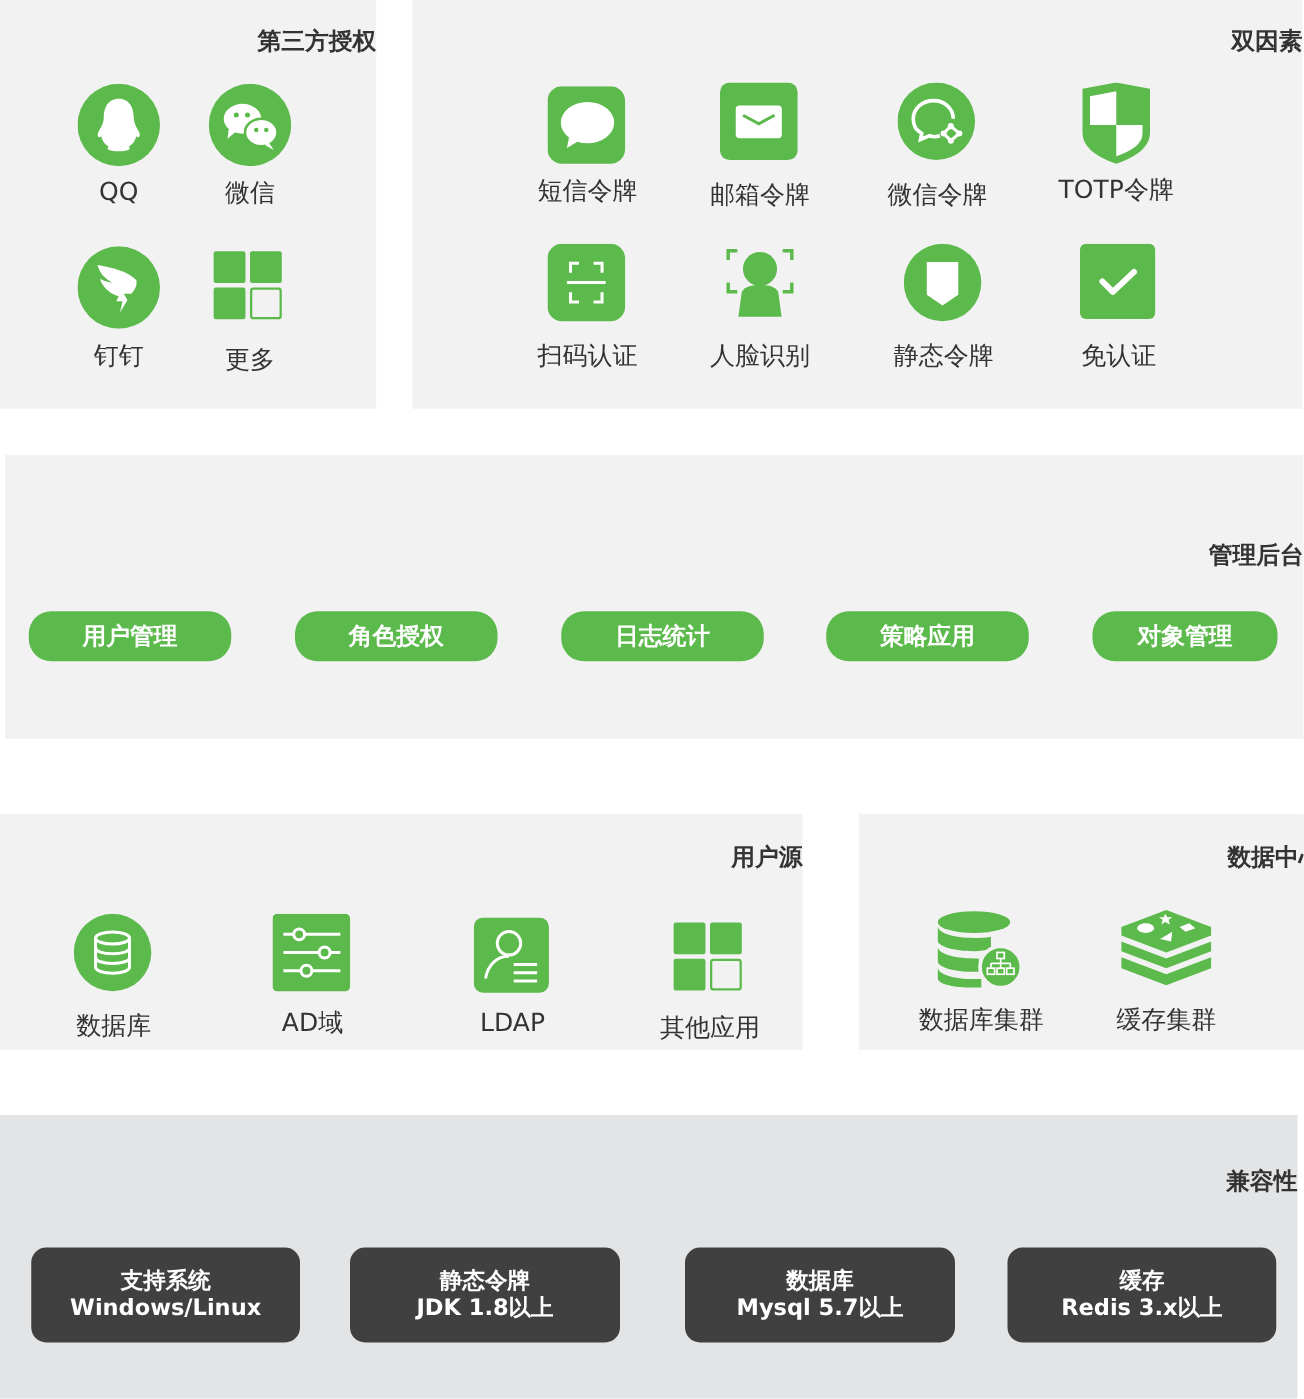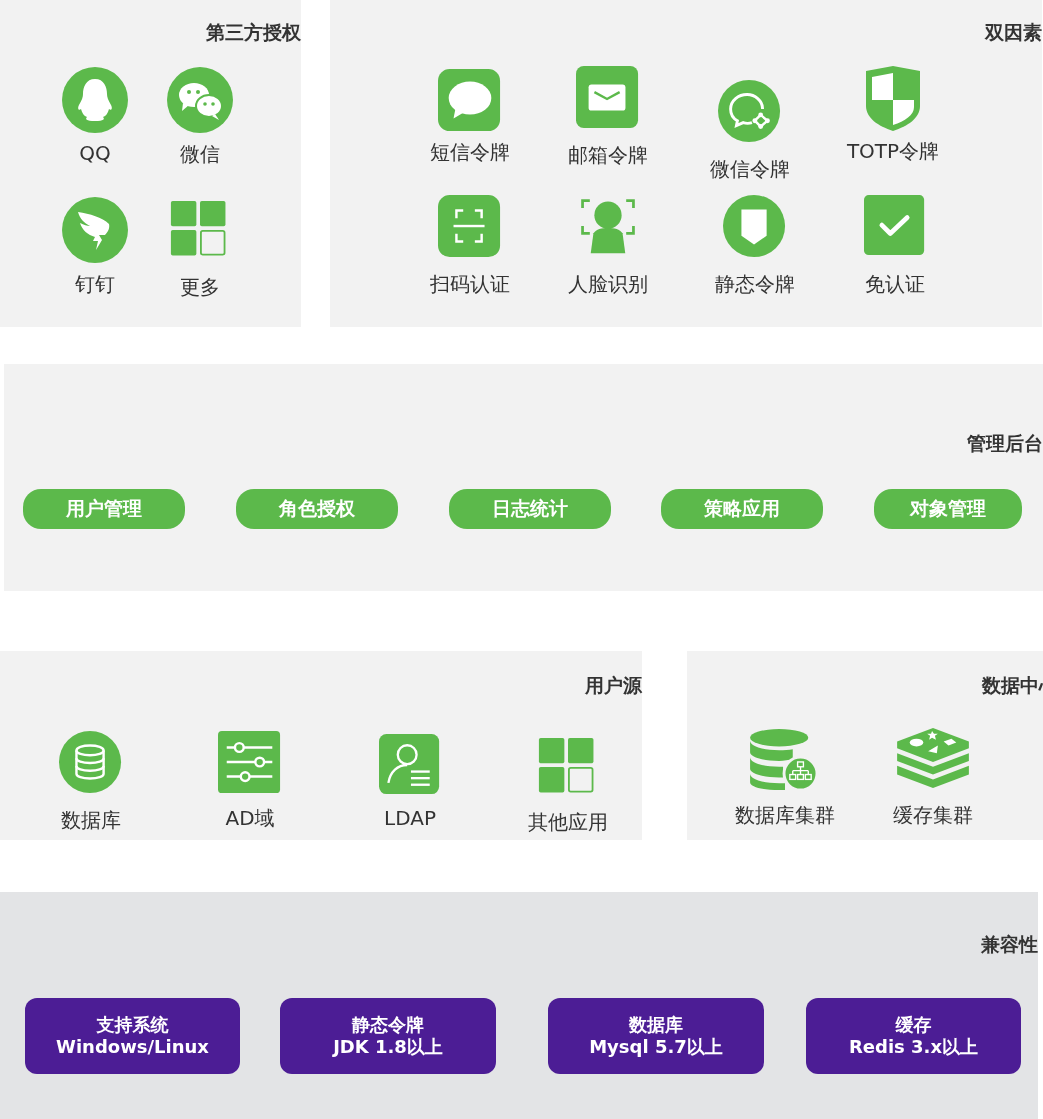--- a/index.html
+++ b/index.html
@@ -7,21 +7,21 @@
          font-family: "DejaVu Sans", "Liberation Sans", sans-serif; color: #333333; }
   .panel { position: absolute; background: #f2f2f2; }
   .panel-title { position: absolute; left: 0; right: 0; text-align: right; font-weight: bold;
                  font-size: 19px; color: #333333; }
   .item { position: absolute; width: 120px; text-align: center; }
   .item .icon { width: 66px; height: 66px; margin: 0 auto; display: block; }
   .item .label { display: block; font-size: 20px; color: #333333; margin-top: 8px; white-space: nowrap; }
   .gbtn { position: absolute; top: 125px; height: 40px; background: #5cb94b; border-radius: 18px;
           color: #ffffff; font-weight: bold; font-size: 19px; display: flex; align-items: center;
           justify-content: center; }
-  .tbtn { position: absolute; top: 106px; height: 76px; background: #4c1d95; border-radius: 12px;
+  .tbtn { position: absolute; top: 106px; height: 76px; background: #404040; border-radius: 12px;
           color: #ffffff; font-weight: bold; font-size: 18px; display: flex; flex-direction: column;
           align-items: center; justify-content: center; line-height: 22px; }
 </style>
 </head>
 <body>
 
 <div class="panel" style="left:0;top:0;width:301px;height:327px;">
   <div class="panel-title" style="top:20px;">第三方授权</div>
 
   <div class="item" style="left:35px;top:67px;">
@@ -80,21 +80,21 @@
 
   <div class="item" style="left:80px;top:69px;">
     <svg class="icon" viewBox="0 0 66 66" style="width:64px;height:64px;">
       <rect x="0" y="0" width="64" height="64" rx="12" fill="#5cb94b"></rect>
       <ellipse cx="33" cy="30" rx="22" ry="17" fill="#ffffff"></ellipse>
       <path d="M18 41 L16 51 L26 45 Z" fill="#ffffff"></path>
     </svg>
     <span class="label" style="margin-top:6px;">短信令牌</span>
   </div>
 
-  <div class="item" style="left:360px;top:80px;">
+  <div class="item" style="left:360px;top:66px;">
     <svg class="icon" viewBox="0 0 66 66" style="width:64px;height:64px;">
       <circle cx="32" cy="32" r="32" fill="#5cb94b"></circle>
       <path d="M46 30 C46 21 38 15 30 15 C21 15 13 21 13 30 C13 36 16 40 20 42 L19 47 L26 44 C29 45 32 45 35 44" fill="none" stroke="#ffffff" stroke-width="3"></path>
       <path d="M38 42 L44 36 L51 42 L44 48 Z" fill="none" stroke="#ffffff" stroke-width="2.5"></path>
       <circle cx="38" cy="42" r="2.5" fill="#ffffff"></circle>
         <circle cx="44" cy="36" r="2.5" fill="#ffffff"></circle>
       <circle cx="51" cy="42" r="2.5" fill="#ffffff"></circle>
         <circle cx="44" cy="48" r="2.5" fill="#ffffff"></circle>
     </svg>
     <span class="label" style="margin-top:12px;">微信令牌</span>

